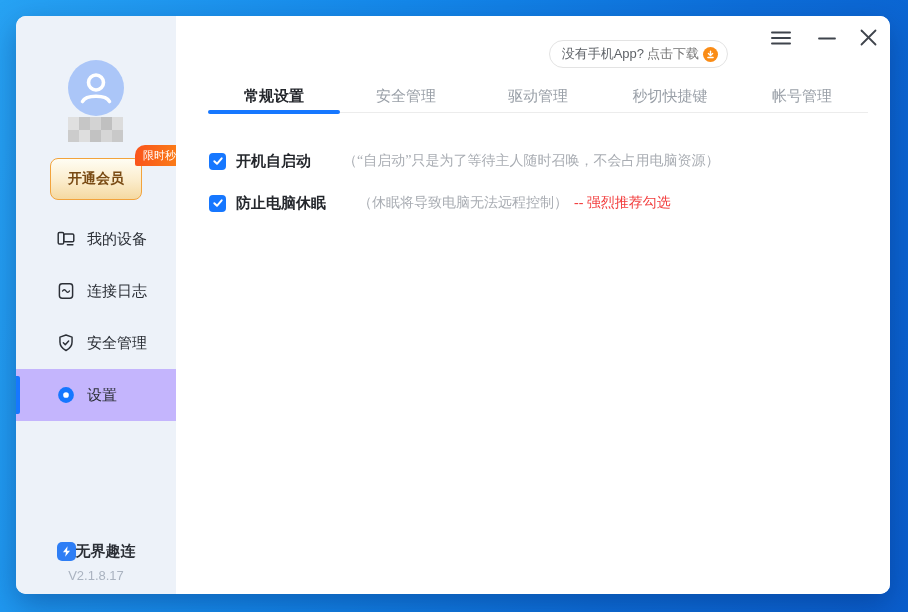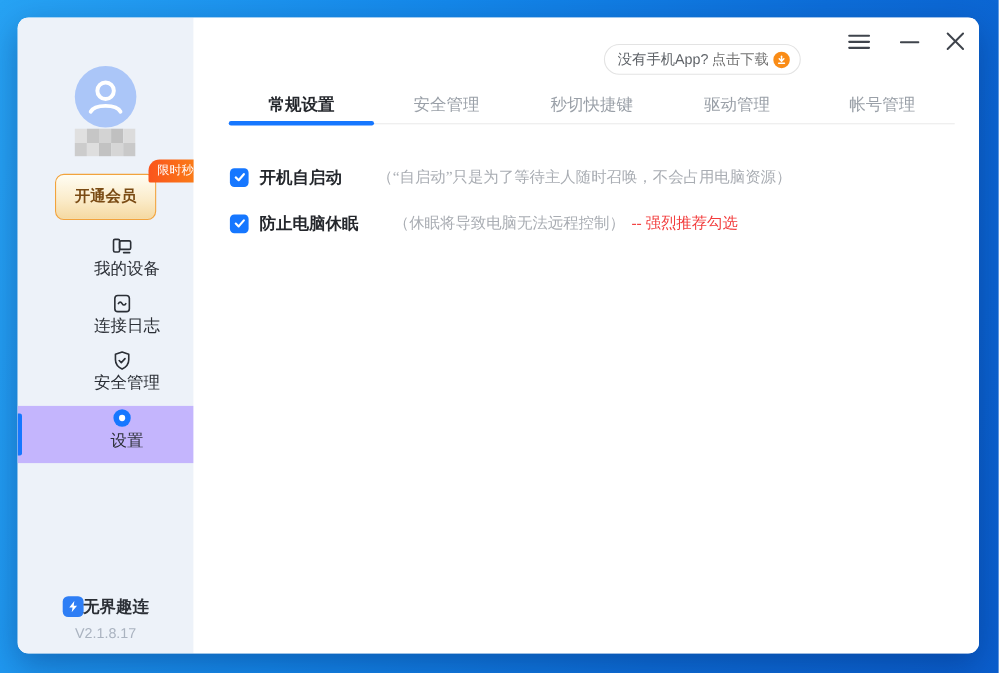--- a/index.html
+++ b/index.html
@@ -22,21 +22,21 @@
   .censored i:nth-child(7){background:#dedede}.censored i:nth-child(8){background:#c2c2c2}
   .censored i:nth-child(9){background:#d6d6d6}.censored i:nth-child(10){background:#c9c9c9}
   .vip-btn{position:absolute;left:34px;top:142px;width:92px;height:42px;border-radius:8px;
            border:1px solid #f2a33c;background:linear-gradient(180deg,#fffdf3 0%,#fbeccb 55%,#f5d9a1 100%);
            color:#7a4b14;font-weight:bold;font-size:14px;cursor:pointer;font-family:inherit;}
   .vip-badge{position:absolute;left:102px;top:129px;height:21px;line-height:21px;padding:0 8px;
              background:linear-gradient(90deg,#fa541c,#fa8c16);color:#fff;font-size:11px;
              border-radius:10px 10px 10px 2px;white-space:nowrap;margin-left:17px;}
   .nav{position:absolute;left:0;top:197px;width:100%;}
   .nav-item{position:relative;height:52px;display:flex;align-items:center;padding-left:39px;
-            font-size:15px;color:#2b2f36;cursor:pointer;flex-direction:column;}
+            font-size:15px;color:#2b2f36;cursor:pointer;}
   .nav-item .nicon{width:22px;height:22px;margin-right:10px;display:flex;align-items:center;justify-content:center;}
   .nav-item.active{background:#c4b5fd;}
   .nav-item.active::before{content:"";position:absolute;left:0;top:7px;width:4px;height:38px;
             background:#1677ff;border-radius:0 2px 2px 0;}
   .side-footer{position:absolute;left:0;bottom:11px;width:100%;text-align:center;}
   .brand-row{display:flex;align-items:center;justify-content:center;gap:0;margin-bottom:7px;}
   .brand{font-size:15px;font-weight:bold;color:#2b2f36;}
   .logo{width:19px;height:19px;border-radius:5px;background:#2e7ef5;display:flex;
         align-items:center;justify-content:center;}
   .version{font-size:13px;color:#aab3c0;}
@@ -191,22 +191,22 @@
       <div class="wc close">
         <svg width="17" height="17" viewBox="0 0 17 17" stroke="#3f444c" stroke-width="1.8" stroke-linecap="round">
           <path d="M1.5 1.5 L15.5 15.5"></path>
             <path d="M15.5 1.5 L1.5 15.5"></path>
         </svg>
       </div>
 
       <div class="tabs">
         <div class="tab active">常规设置</div>
         <div class="tab">安全管理</div>
+        <div class="tab">驱动管理</div>
         <div class="tab">秒切快捷键</div>
-        <div class="tab">驱动管理</div>
         <div class="tab">帐号管理</div>
       </div>
 
       <div class="settings">
 
         <div class="setting-row">
           <span class="cb">
             <svg width="12" height="12" viewBox="0 0 14 14" fill="none" stroke="#fff" stroke-width="2.3" stroke-linecap="round" stroke-linejoin="round">
               <path d="M2.7 7.3 L5.8 10.3 L11.3 3.9"></path>
             </svg>

